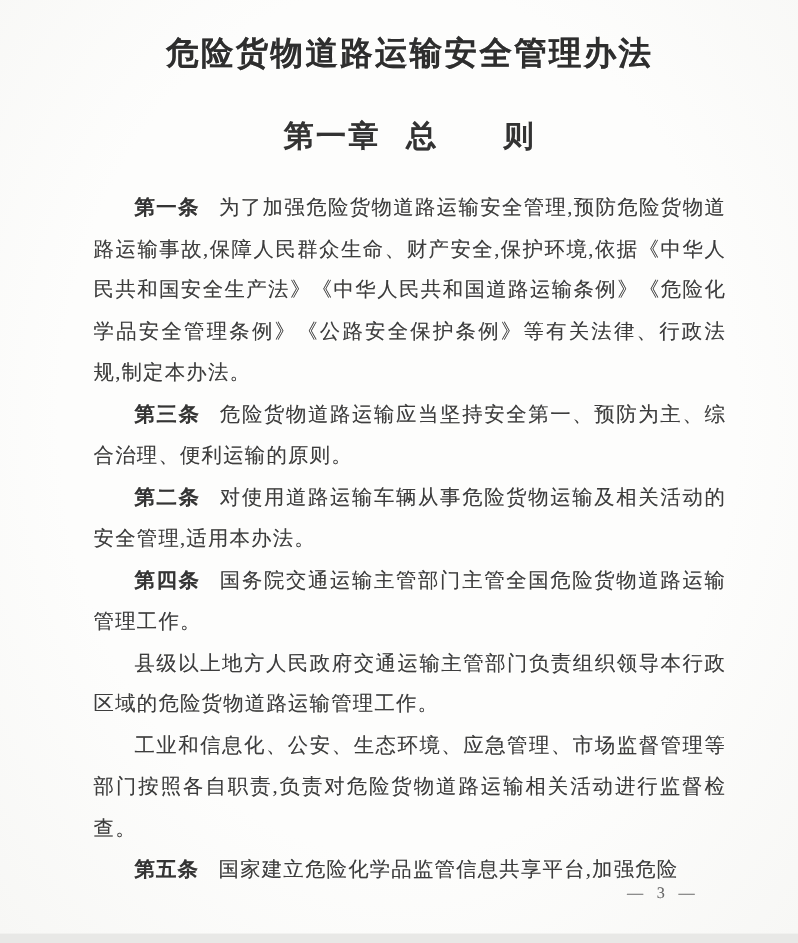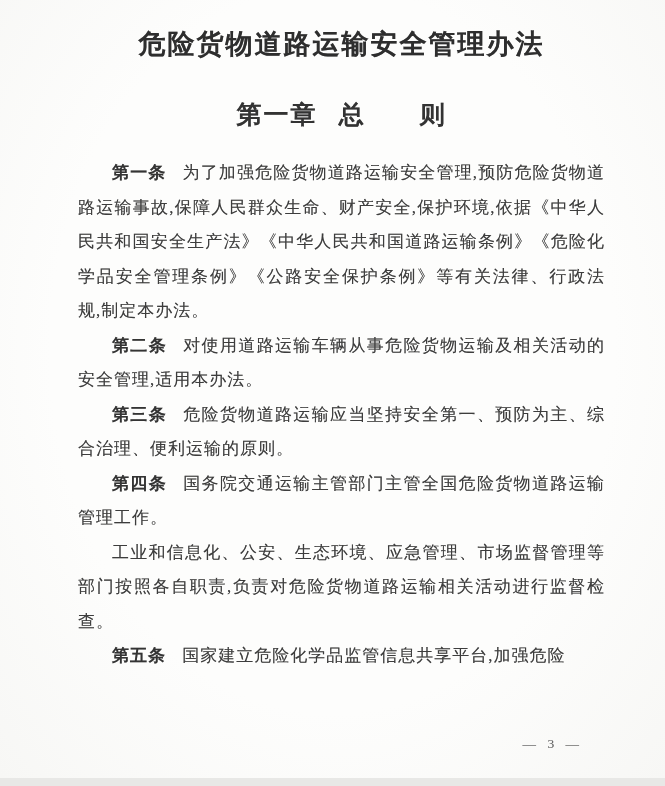--- a/index.html
+++ b/index.html
@@ -78,26 +78,27 @@
 
   <h1 class="doc-title">危险货物道路运输安全管理办法</h1>
 
   <h2 class="chapter">
     <span class="chapter-number">第一章</span><span class="chapter-title">总　　则</span>
   </h2>
 
   <div class="body-text">
     <p><b class="label">第一条</b><span>为了加强危险货物道路运输安全管理,预防危险货物道路运输事故,保障人民群众生命、财产安全,保护环境,依据《中华人民共和国安全生产法》《中华人民共和国道路运输条例》《危险化学品安全管理条例》《公路安全保护条例》等有关法律、行政法规,制定本办法。</span></p>
 
+    <p><b class="label">第三条</b><span>危险货物道路运输应当坚持安全第一、预防为主、综合治理、便利运输的原则。</span></p>
+
     <p><b class="label">第二条</b><span>对使用道路运输车辆从事危险货物运输及相关活动的安全管理,适用本办法。</span></p>
-
-    <p><b class="label">第三条</b><span>危险货物道路运输应当坚持安全第一、预防为主、综合治理、便利运输的原则。</span></p>
 
     <p><b class="label">第四条</b><span>国务院交通运输主管部门主管全国危险货物道路运输管理工作。</span></p>
 
+    <p><span>县级以上地方人民政府交通运输主管部门负责组织领导本行政区域的危险货物道路运输管理工作。</span></p>
 
     <p><span>工业和信息化、公安、生态环境、应急管理、市场监督管理等部门按照各自职责,负责对危险货物道路运输相关活动进行监督检查。</span></p>
 
     <p><b class="label">第五条</b><span>国家建立危险化学品监管信息共享平台,加强危险</span></p>
   </div>
 
   <div class="page-number">— 3 —</div>
 
 </div>
 

